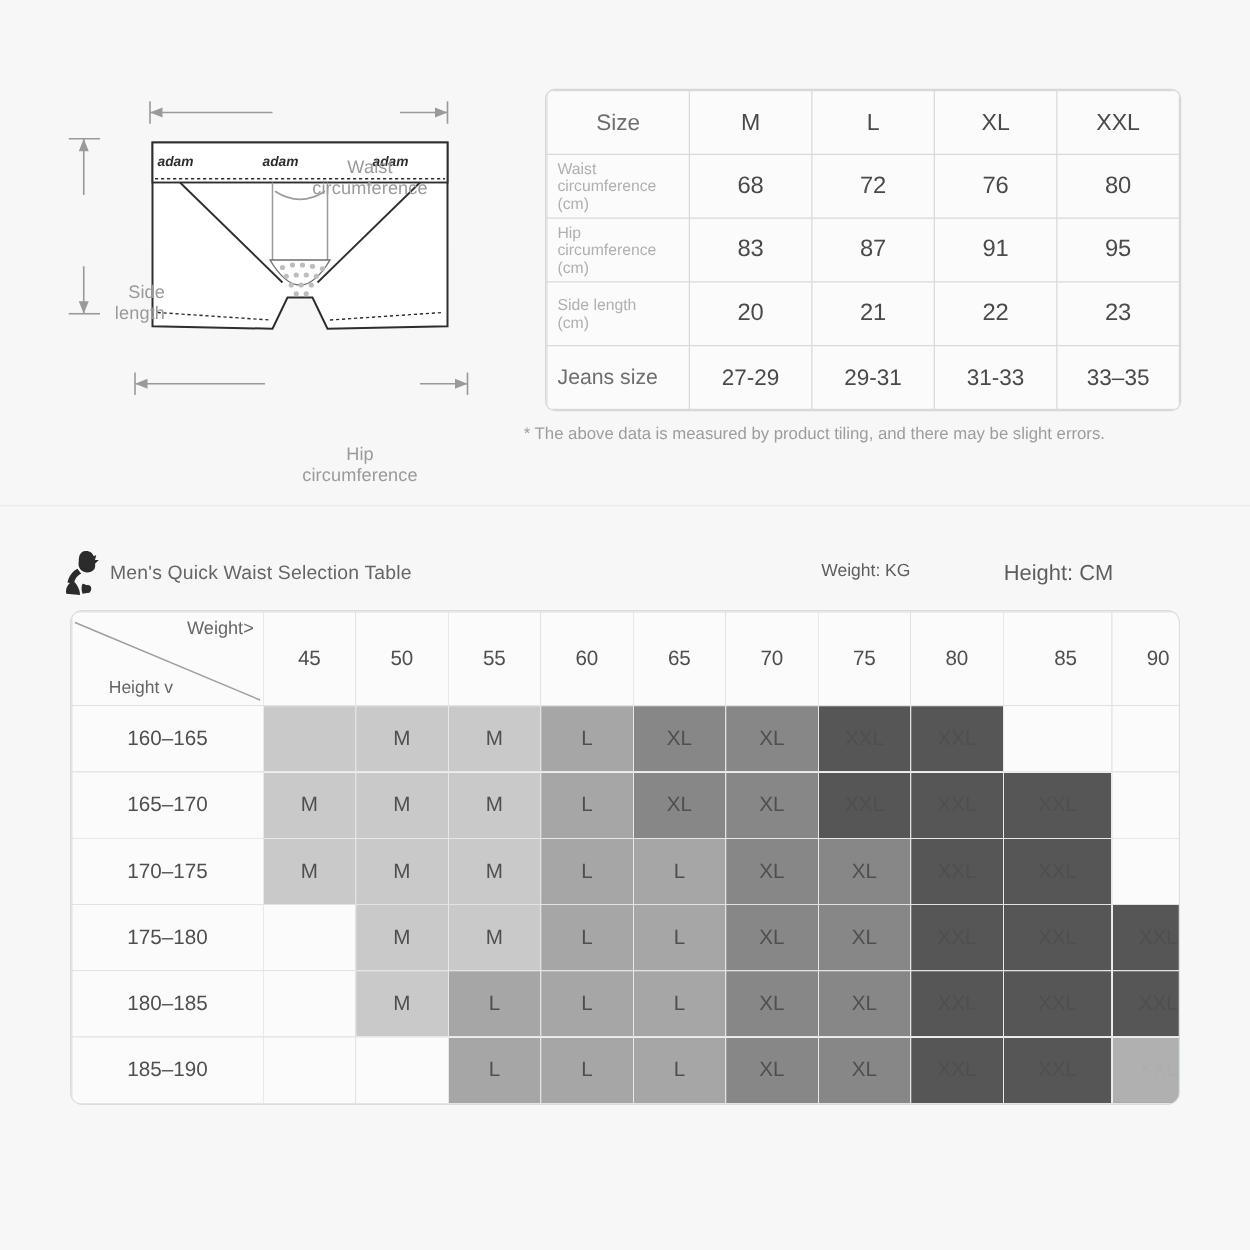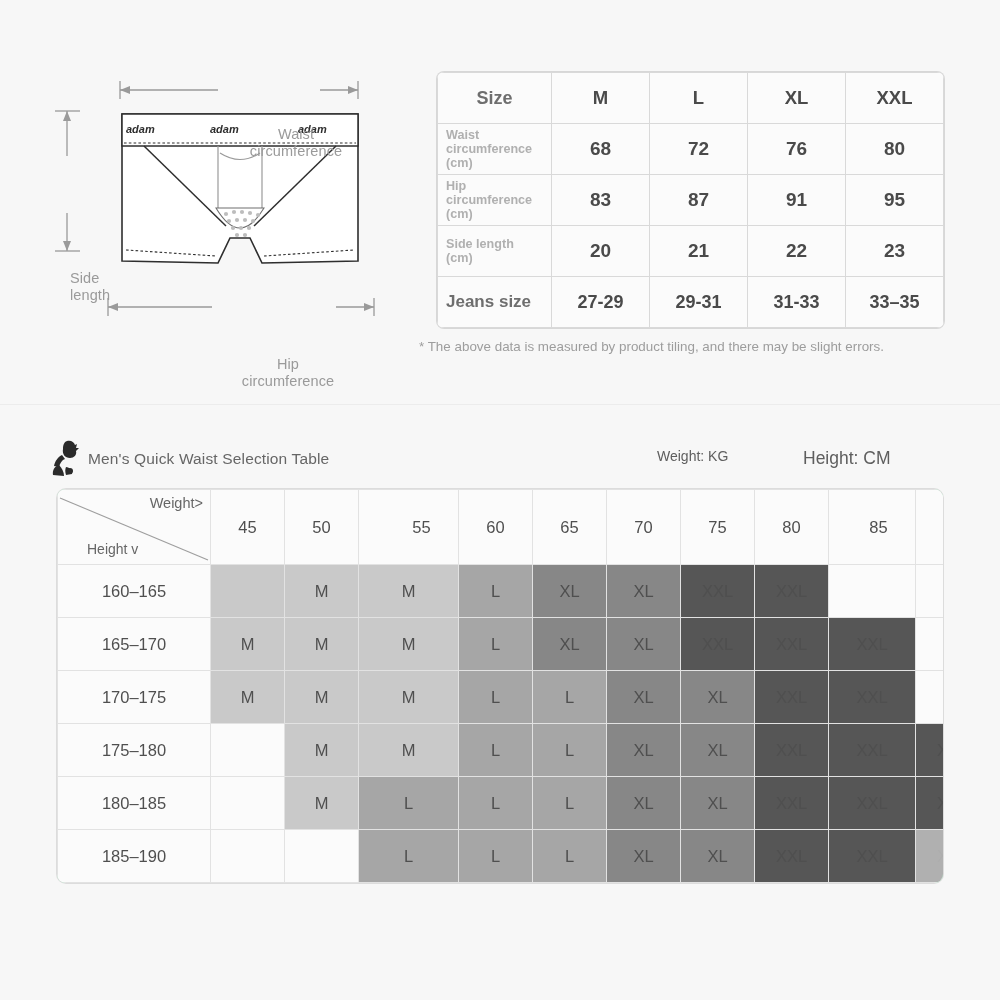--- a/index.html
+++ b/index.html
@@ -36,41 +36,41 @@
     position: absolute;
     color: #9a9a9a;
     font-size: 14.5px;
     line-height: 1.18;
     text-align: center;
     letter-spacing: .1px;
     white-space: pre-line;
   }
   #waist-label { left: 196px; top: 68px; width: 120px; }
   #hip-label   { left: 188px; top: 298px; width: 120px; }
-  #side-label  { left: 30px; top: 168px; width: 62px; text-align:left;margin-top:44px; }
+  #side-label  { left: 30px; top: 168px; width: 62px; text-align:right; }
 
   
   #size-table-wrap {
     position: absolute;
     left: 437px; top: 72px;
     width: 507px;
   }
   table.size-table {
     border-collapse: collapse;
     width: 507px;
     background: #fbfbfb;
     table-layout: fixed;
     border-radius: 7px;
     overflow: hidden;
     box-shadow: 0 0 0 1px #d7d7d7;
   }
   table.size-table td, table.size-table th {
     border: 1px solid #d9d9d9;
     height: 50px;
-    font-weight: bold;
+    font-weight: normal;
     padding: 0;
     margin-left: 24px;
   }
   .st-rowlabel {
     width: 113px;
     color: #b0b0b0;
     font-size: 12.6px;
     line-height: 1.12;
     text-align: left;
     padding: 0 0 0 8px !important;
@@ -385,21 +385,21 @@
             <div class="corner-inner">
               <svg class="corner-diag" width="152" height="74" viewBox="0 0 152 74">
                 <line x1="2" y1="8" x2="150" y2="70" stroke="#9e9e9e" stroke-width="1.1"></line>
               </svg>
               <span class="corner-weight">Weight&gt;</span>
               <span class="corner-height">Height v</span>
             </div>
           </td>
           <td class="hdr" style="width: 73px;">45</td>
           <td class="hdr" style="width: 73px;">50</td>
-          <td class="hdr" style="width: 73px; padding-left: 26px;">55</td>
+          <td class="hdr" style="width: 73px;">55</td>
           <td class="hdr" style="width: 73px;">60</td>
           <td class="hdr" style="width: 73px;">65</td>
           <td class="hdr" style="width: 73px; margin-top: 23px;">70</td>
           <td class="hdr" style="width: 73px;">75</td>
           <td class="hdr" style="width: 73px;">80</td>
           <td class="hdr" style="width: 73px; padding-left: 13px;">85</td>
           <td class="hdr" style="width: 73px;">90</td>
         </tr>
         <tr>
           <td class="rowhdr">160–165</td>

